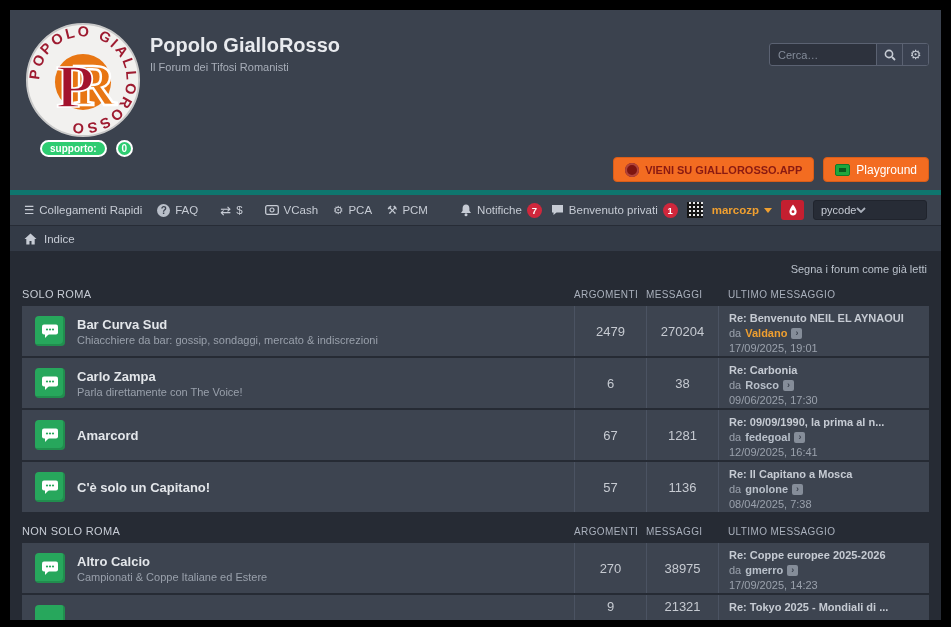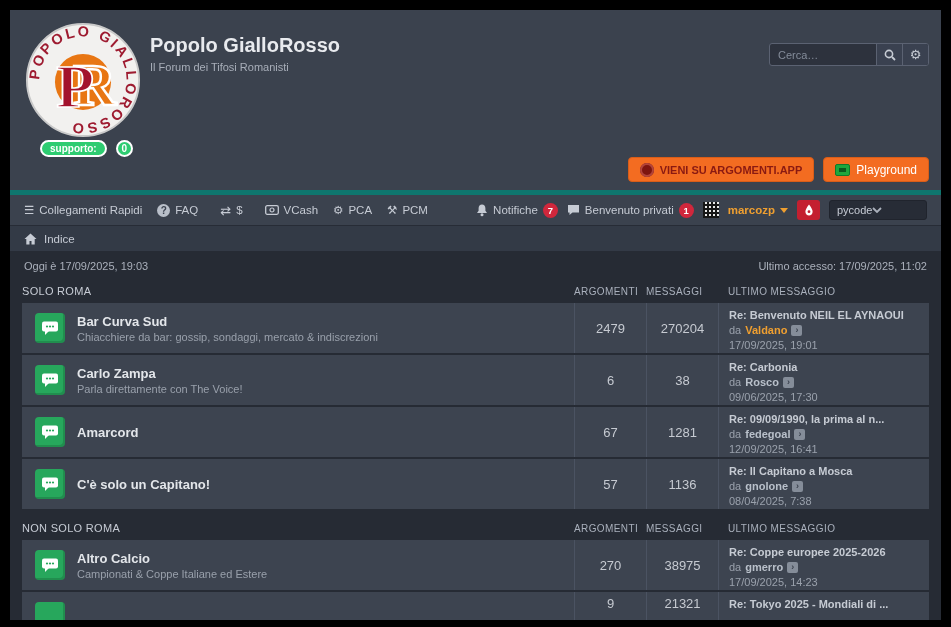--- a/index.html
+++ b/index.html
@@ -30,21 +30,21 @@
   
   .navbar { height:26px; background:#3b424e; border-top:5px solid #0f766e; display:flex; align-items:center; padding:15px 14px; font-size:11.5px; color:#c6cbd4; }
   .nav-item { display:flex; align-items:center; gap:5px; margin-right:15px; cursor:pointer; white-space:nowrap; }
   .nav-item.gap { margin-left:7px; }
   .badge { background:#d0273c; color:#fff; font-size:9.5px; font-weight:bold; min-width:15px; height:15px; border-radius:8px; display:inline-flex; align-items:center; justify-content:center; padding:0 4px; }
   .nav-right { margin-left:auto; display:flex; align-items:center; gap:9px; }
   .avatar { width:16px; height:16px; background:#e8e8e8; background-image:repeating-linear-gradient(0deg,#161616 0 2px,transparent 2px 4px),repeating-linear-gradient(90deg,#161616 0 2px,#e8e8e8 2px 4px); }
   .uname { color:#ef9f30; font-weight:bold; display:flex; align-items:center; gap:5px; cursor:pointer; }
   .caret { width:0; height:0; border-left:4px solid transparent; border-right:4px solid transparent; border-top:5px solid #ef9f30; }
   .drop-btn { width:23px; height:20px; background:#c41f30; border-radius:3px; display:flex; align-items:center; justify-content:center; cursor:pointer; }
-  .style-select { display:flex; align-items:center; width:98px; height:20px; background:#272c36; border:1px solid #20242d; border-radius:3px; padding:0 7px; font-size:11px; color:#c6cbd4; cursor:pointer; }
+  .style-select { display:flex; align-items:center; width:114px; height:20px; background:#272c36; border:1px solid #20242d; border-radius:3px; padding:0 7px; font-size:11px; color:#c6cbd4; cursor:pointer; }
 
   
   .breadcrumb { height:26px; background:#333a46; border-top:1px solid #272c36; display:flex; align-items:center; gap:7px; padding:0 14px; font-size:11.5px; color:#c6cbd4; }
   .status { display:flex; justify-content:space-between; padding:9px 14px 0; font-size:11px; color:#aab0bb; }
   .markread { text-align:right; padding:12px 14px 0; font-size:11px; }
   .markread a { color:#b9c0ca; text-decoration:none; }
 
   
   .section { margin:0 12px; }
   .sec-head { display:flex; align-items:flex-end; padding:13px 0 6px; font-size:10px; color:#a9b0bc; letter-spacing:.4px; }
@@ -116,21 +116,21 @@
             <line x1="8" y1="8" x2="11" y2="11" stroke="#c7ccd4" stroke-width="1.8"></line>
           </svg>
       </button>
       <button class="sbtn">
           <span class="dj i-gear-btn"></span>
         </button>
     </div>
     <div class="ctas">
       <div class="btn-orange">
         <span class="cz-icon"></span>
-        <span class="txt1">VIENI SU ARGOMENTI.APP</span>
+        <span class="txt1">VIENI SU GIALLOROSSO.APP</span>
       </div>
       <div class="btn-orange">
         <span class="pg-icon"></span>
         <span class="txt2">Playground</span>
       </div>
     </div>
   </div>
 
   <div class="navbar">
     <div class="nav-item">
@@ -197,24 +197,21 @@
     </div>
   </div>
 
   <div class="breadcrumb">
     <svg width="13" height="12" viewBox="0 0 13 12">
         <path d="M6.5 0.5L0.5 6H2.3v5.5h3.2V8h2v3.5h3.2V6h1.8z" fill="#c6cbd4"></path>
       </svg>
     <span>Indice</span>
   </div>
 
-  <div class="status">
-    <span>Oggi è 17/09/2025, 19:03</span>
-    <span>Ultimo accesso: 17/09/2025, 11:02</span>
-  </div>
+  <div class="markread"><a href="#">Segna i forum come già letti</a></div>
 
   <div class="section">
     <div class="sec-head">
       <span class="sec-title">SOLO ROMA</span>
       <span class="col-t">ARGOMENTI</span>
       <span class="col-m">MESSAGGI</span>
       <span class="col-l">ULTIMO MESSAGGIO</span>
     </div>
 
     <div class="frow">

